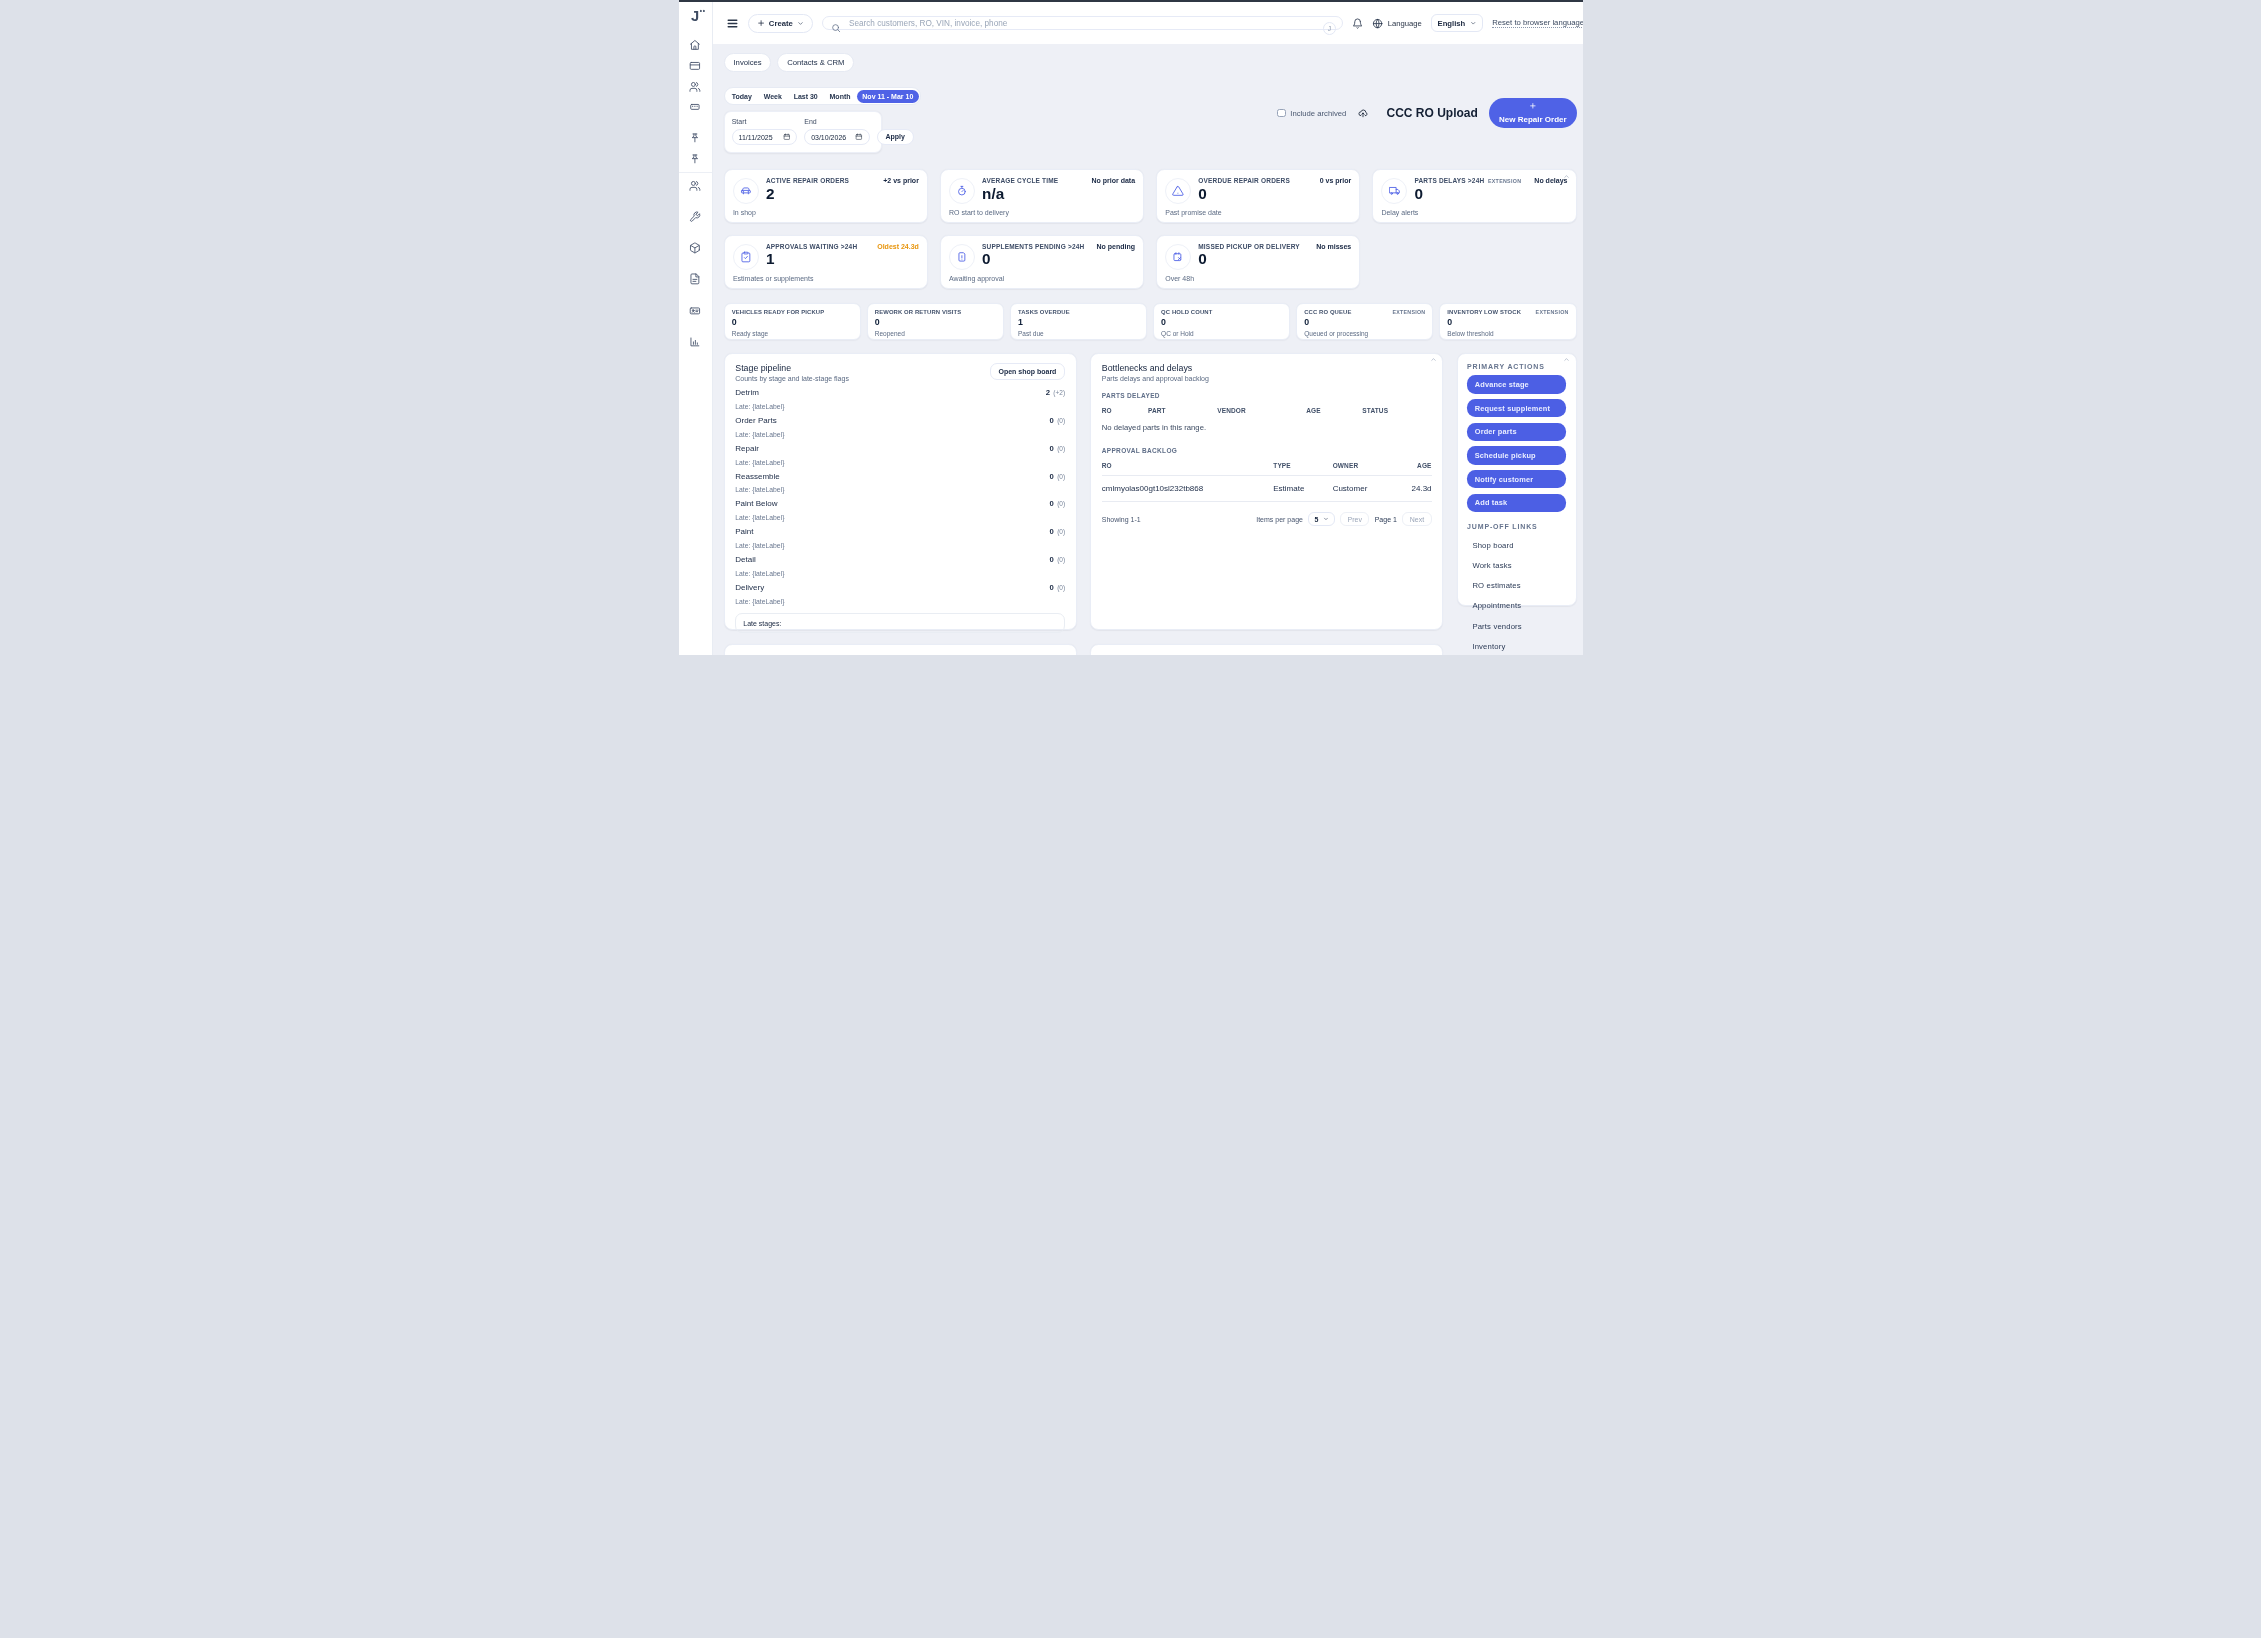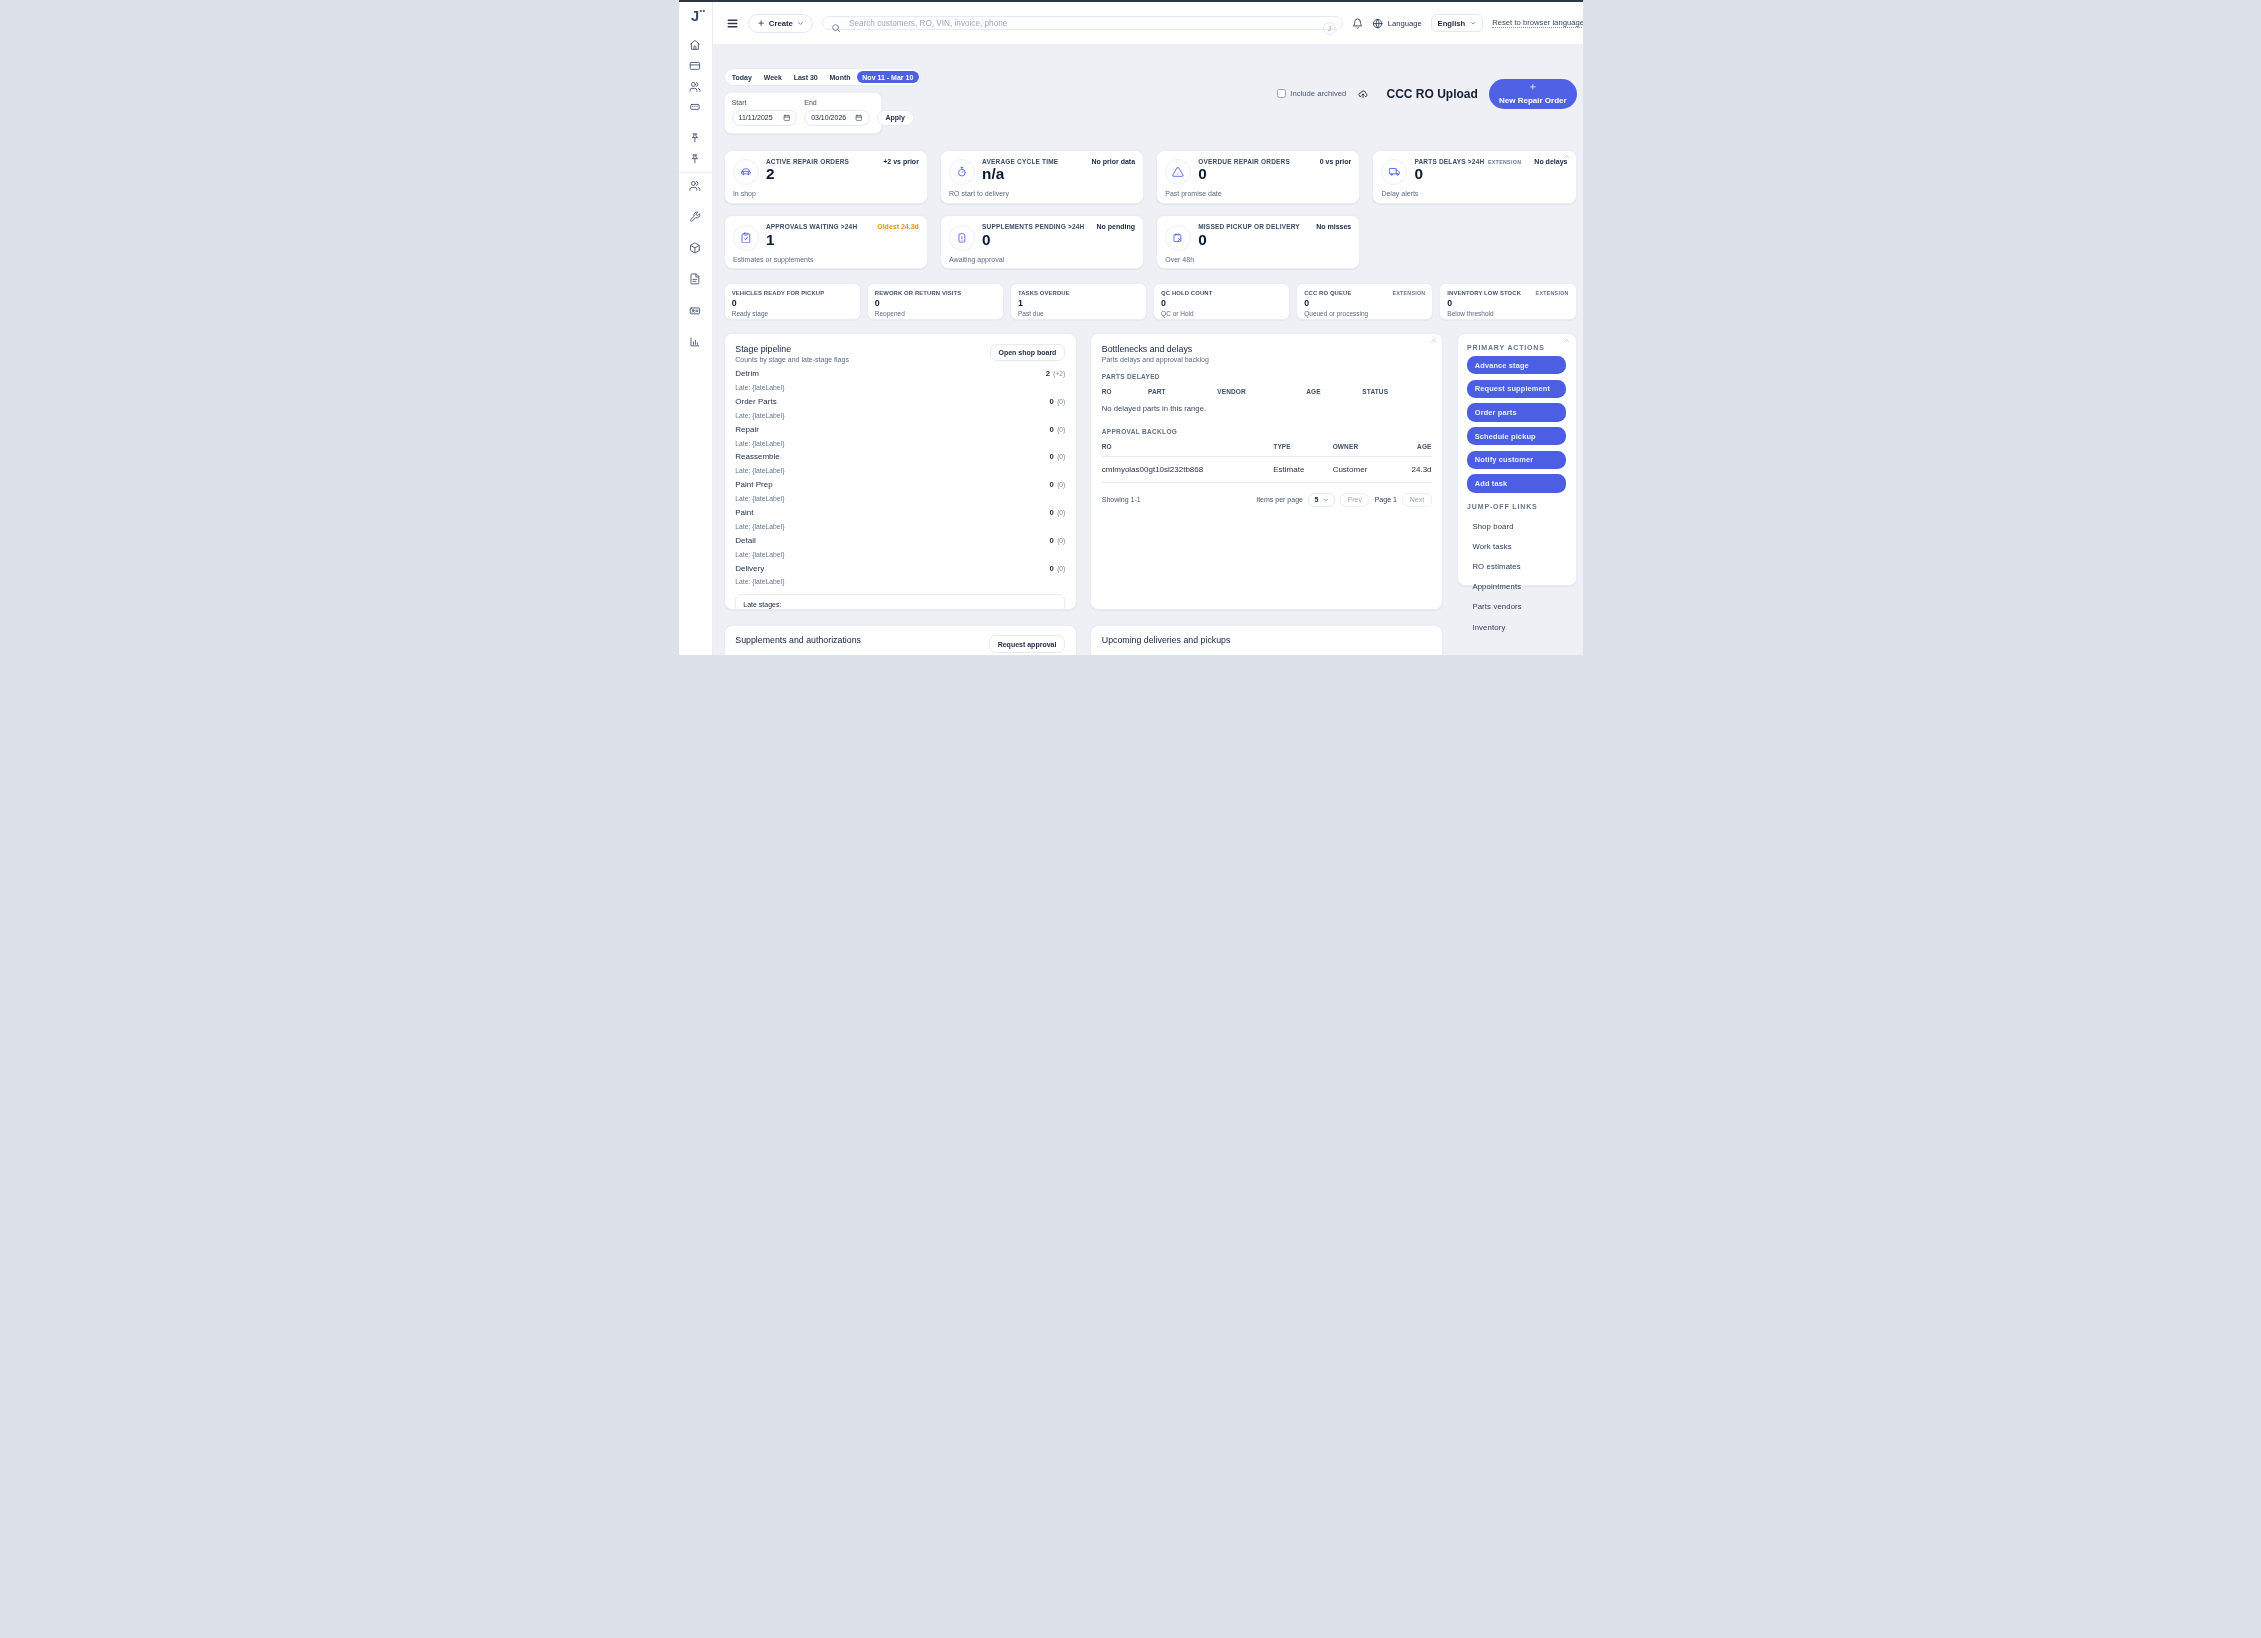--- a/index.html
+++ b/index.html
@@ -287,20 +287,24 @@
                 </svg>
               </span>
           </div>
           <span class="reset-link">Reset to browser language</span>
 
         </div>
       </header>
 
       <div class="content">
 
+        <div class="tabs-row">
+          <span class="tab-pill">Invoices</span>
+          <span class="tab-pill">Contacts &amp; CRM</span>
+        </div>
 
         <div class="page-head">
           <div class="ph-center">
             <div class="range-tabs">
               <span class="range-tab">Today</span>
               <span class="range-tab">Week</span>
               <span class="range-tab">Last 30</span>
               <span class="range-tab">Month</span>
               <span class="range-tab active">Nov 11 - Mar 10</span>
             </div>
@@ -590,21 +594,21 @@
             </div>
             <div class="stage">
               <div class="stage-row">
                   <span class="stage-name">Reassemble</span>
                   <span class="stage-count"><span>0</span> <span class="stage-flag">(0)</span></span>
                 </div>
               <div class="stage-late">Late: {lateLabel}</div>
             </div>
             <div class="stage">
               <div class="stage-row">
-                  <span class="stage-name">Paint Prep</span>
+                  <span class="stage-name">Paint Below</span>
                   <span class="stage-count"><span>0</span> <span class="stage-flag">(0)</span></span>
                 </div>
               <div class="stage-late">Late: {lateLabel}</div>
             </div>
             <div class="stage">
               <div class="stage-row">
                   <span class="stage-name">Paint</span>
                   <span class="stage-count"><span>0</span> <span class="stage-flag">(0)</span></span>
                 </div>
               <div class="stage-late">Late: {lateLabel}</div>

